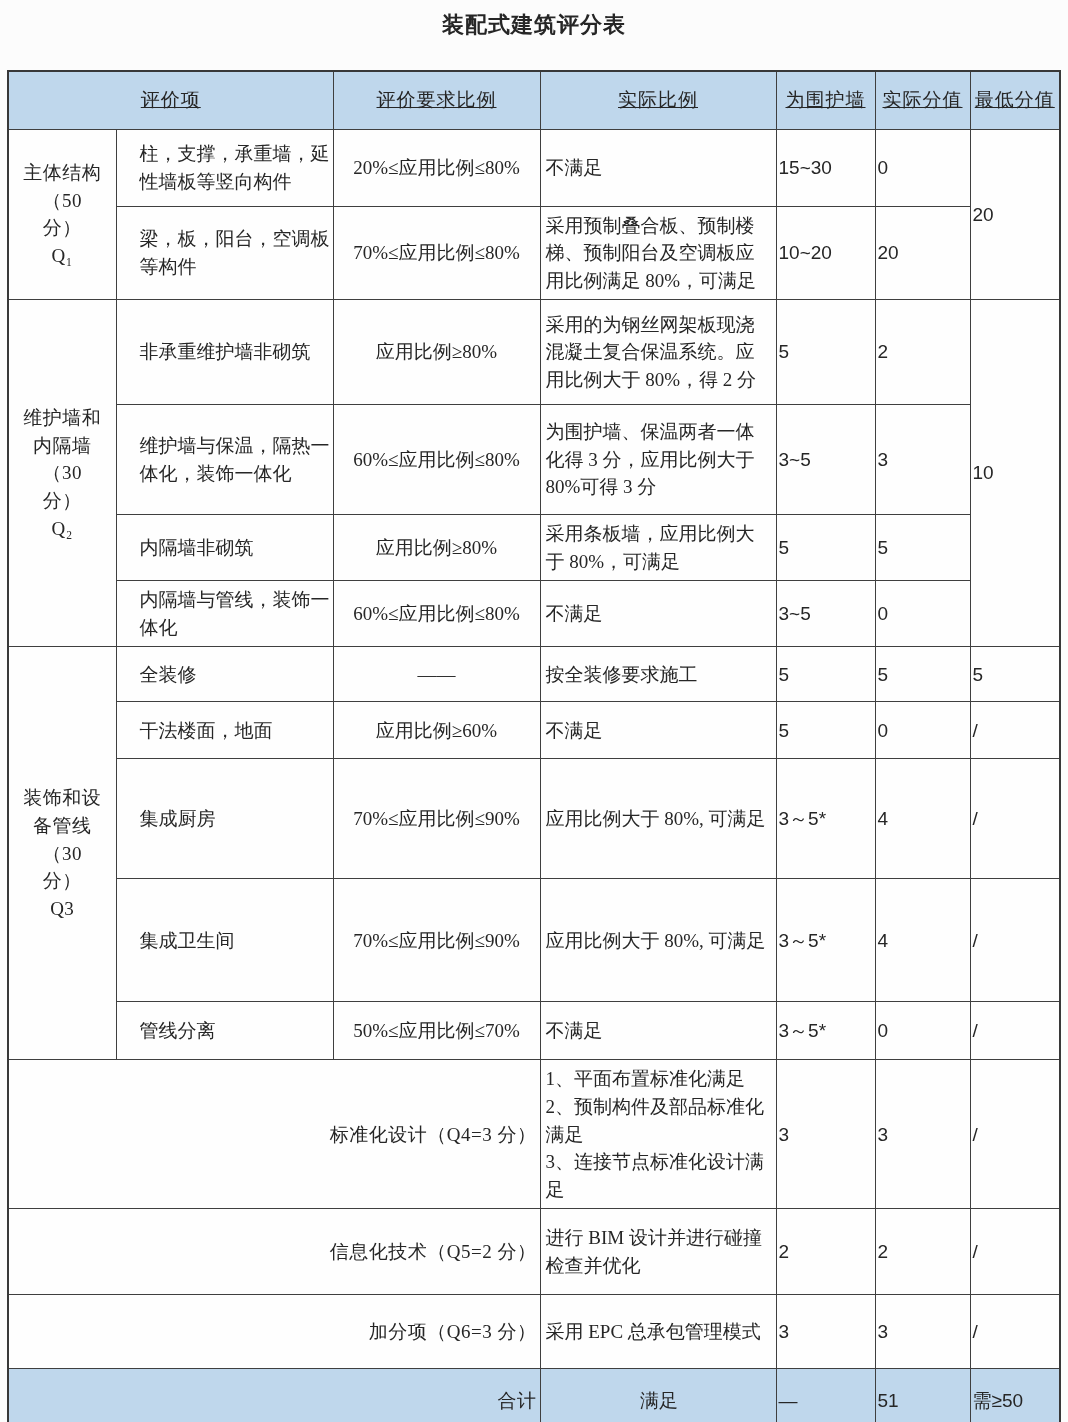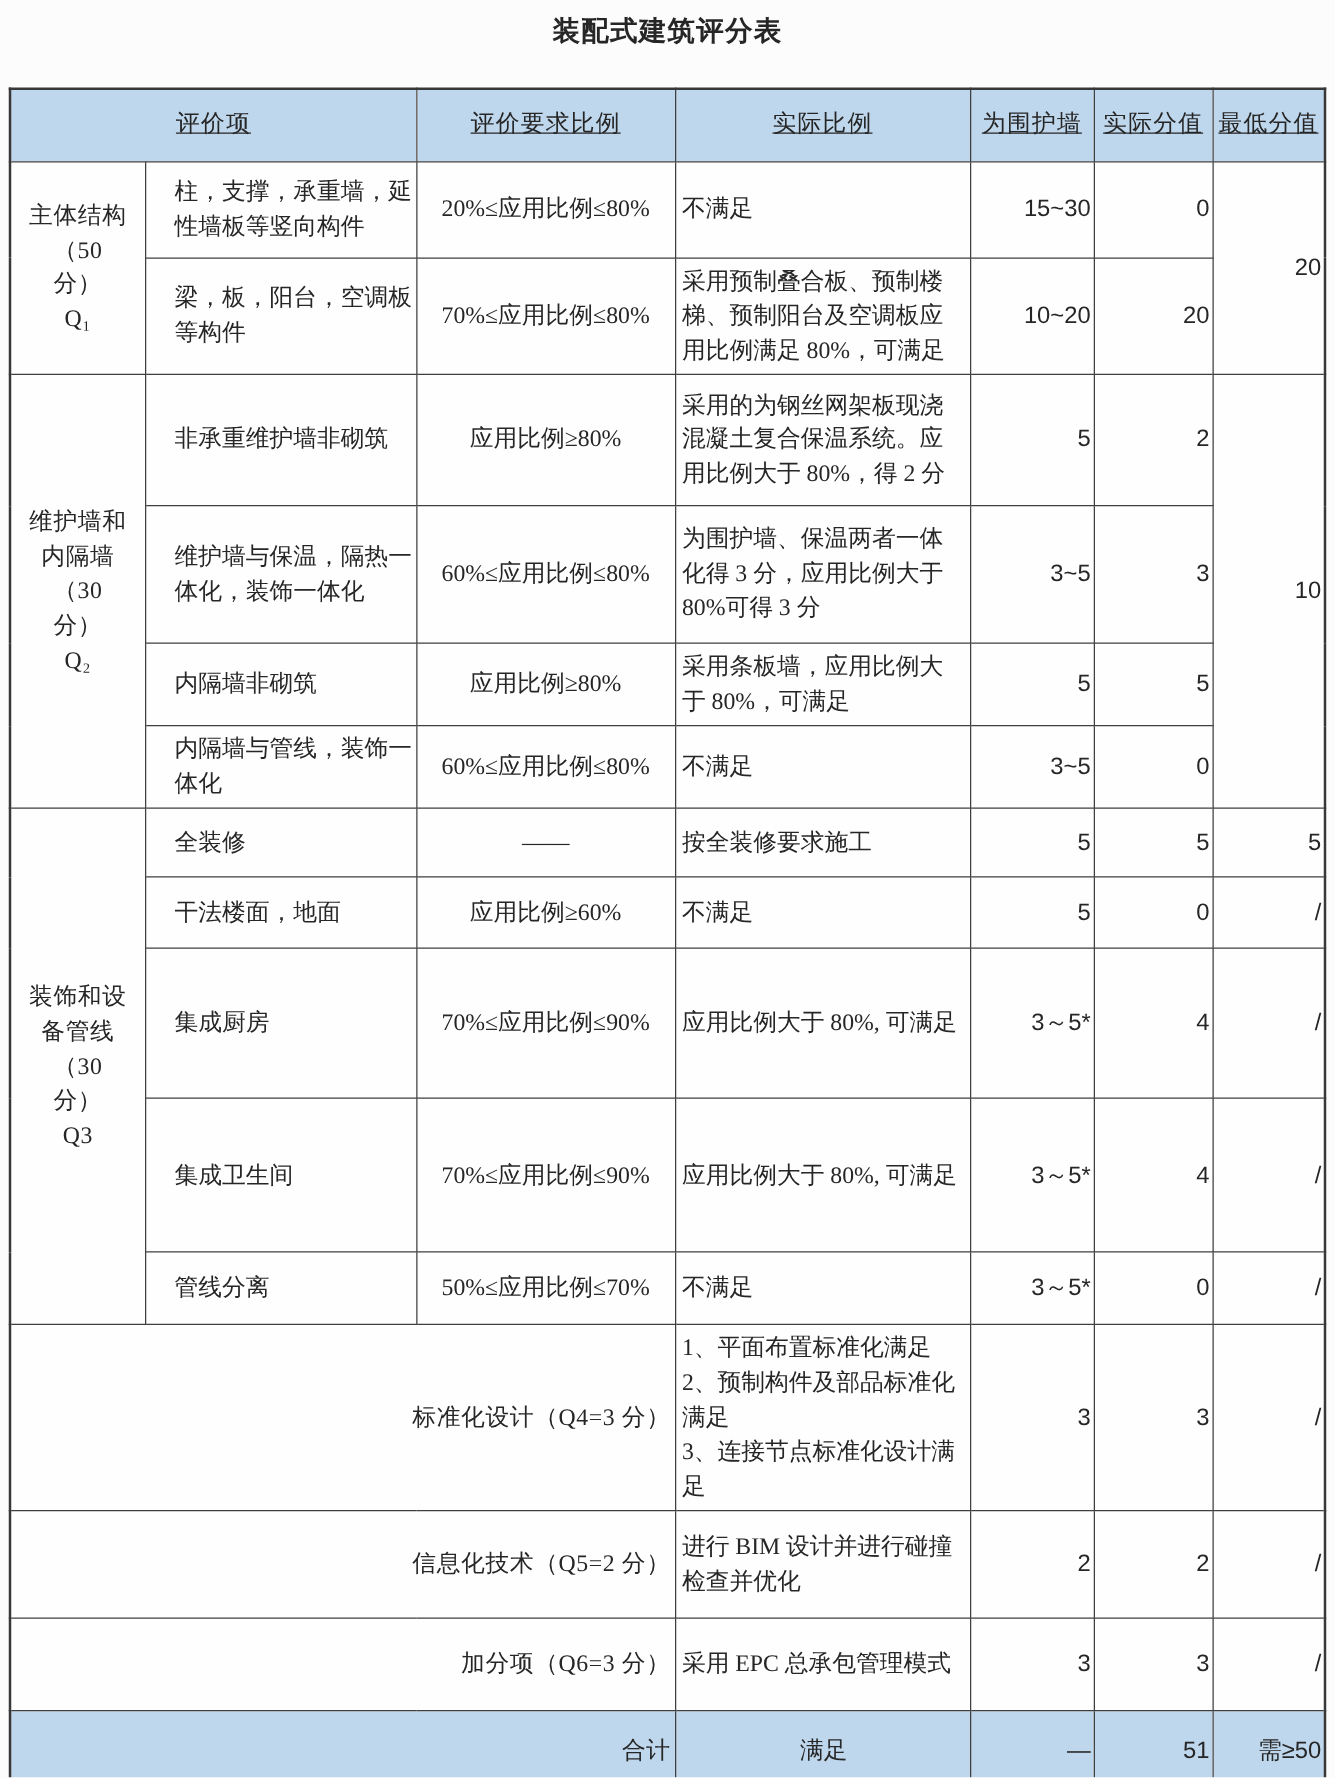--- a/index.html
+++ b/index.html
@@ -60,21 +60,21 @@
     text-align: center;
     padding: 5px 2px;
   }
   .cell-act {
     text-align: left;
     padding: 5px 3px 5px 5px;
     white-space: pre-line;
     margin-left: 28px;
   }
   .cell-num {
-    text-align: right;
+    text-align: left;
     font-family: "Liberation Sans", "DejaVu Sans", sans-serif;
     font-size: 19px;
     padding: 2px;
   }
   .cell-label {
     text-align: right;
     padding: 5px 3px;
     letter-spacing: 0.5px;
   }
   tr.total-row td { background: #bfd7ec; }

